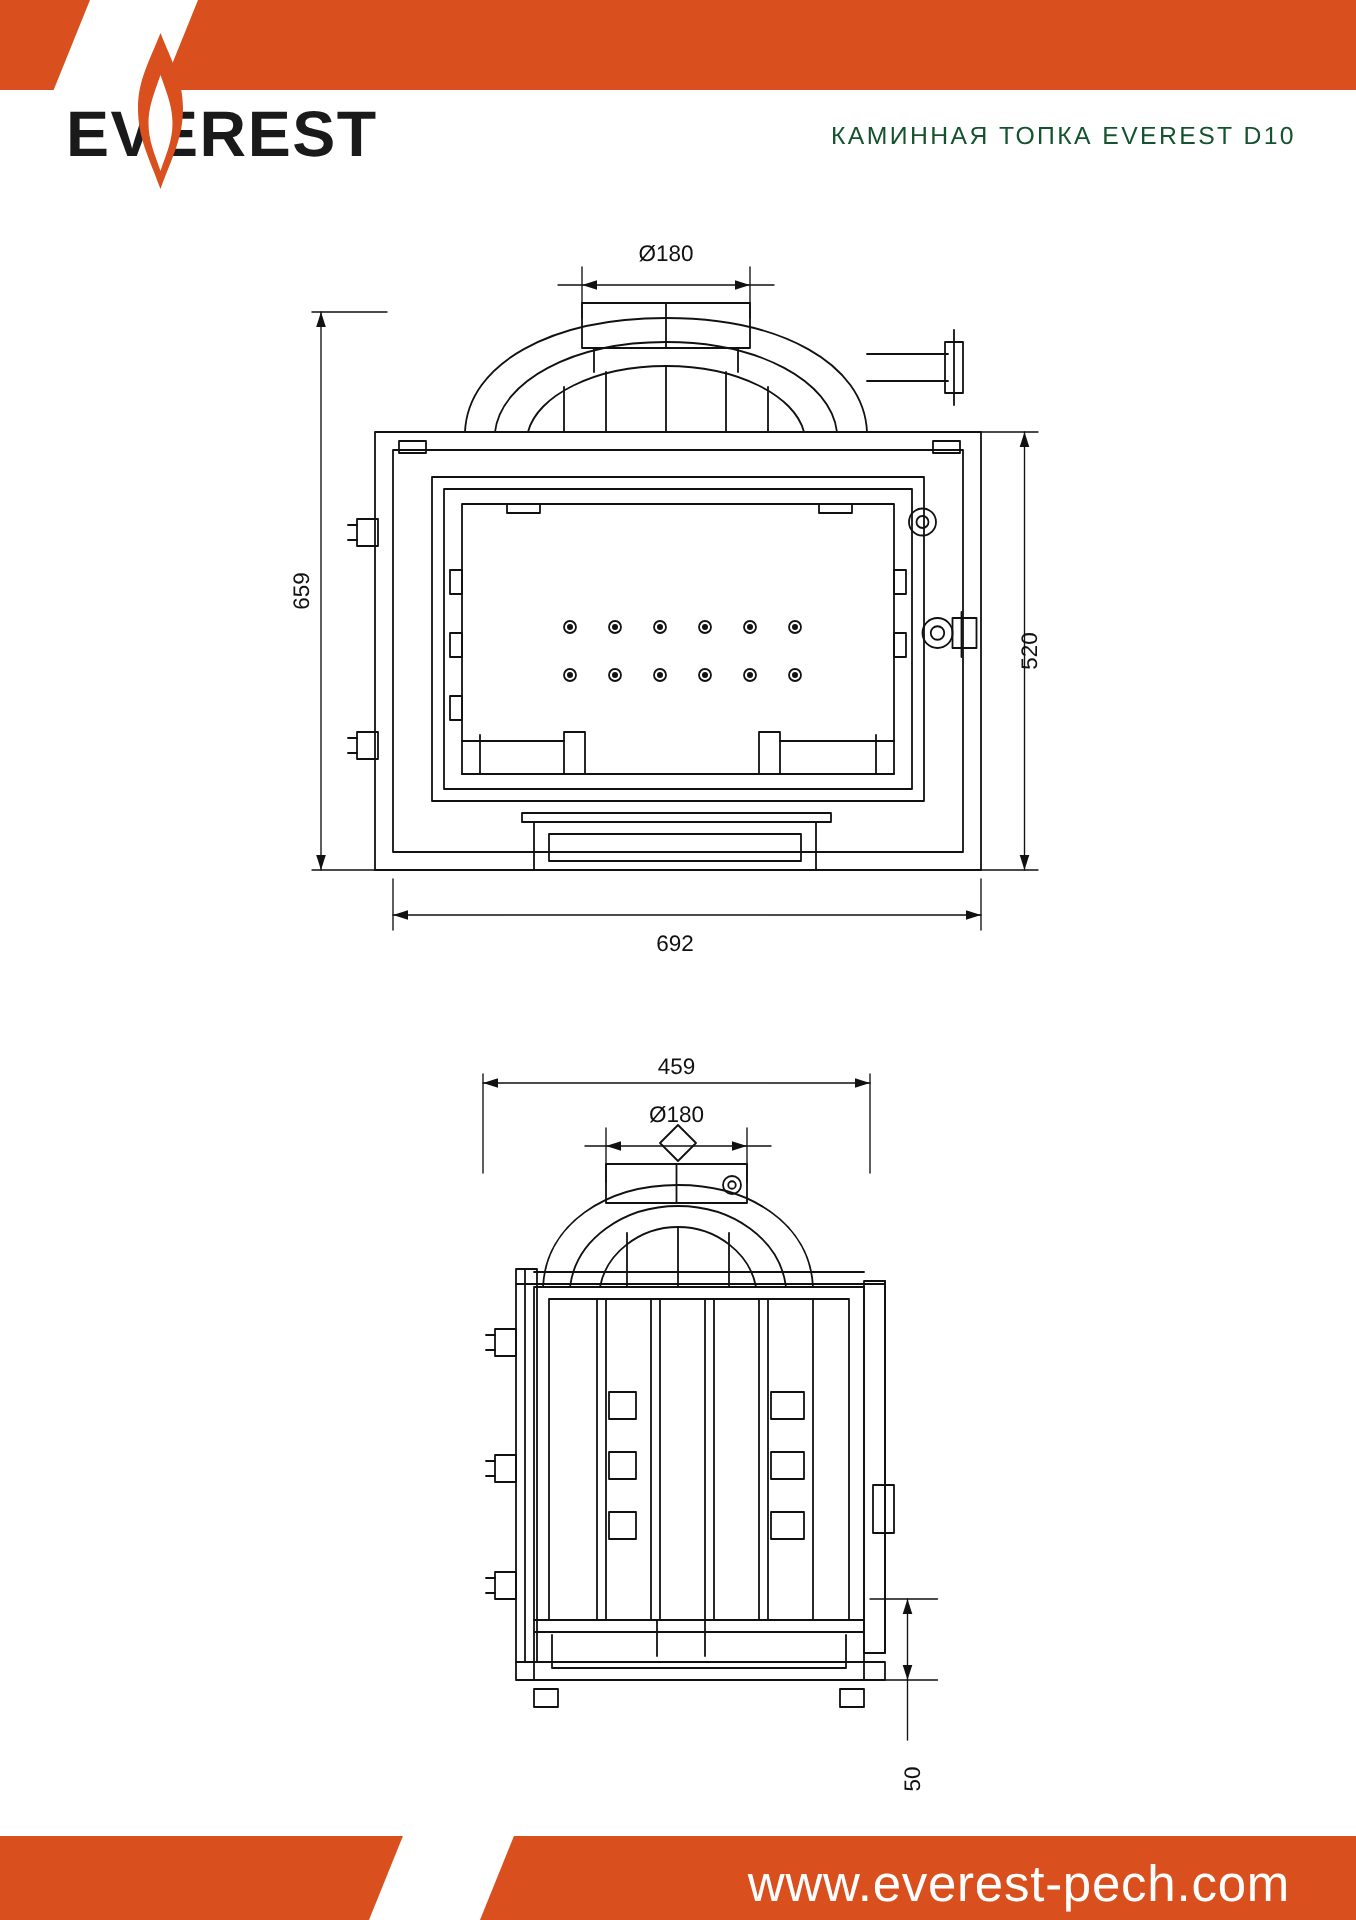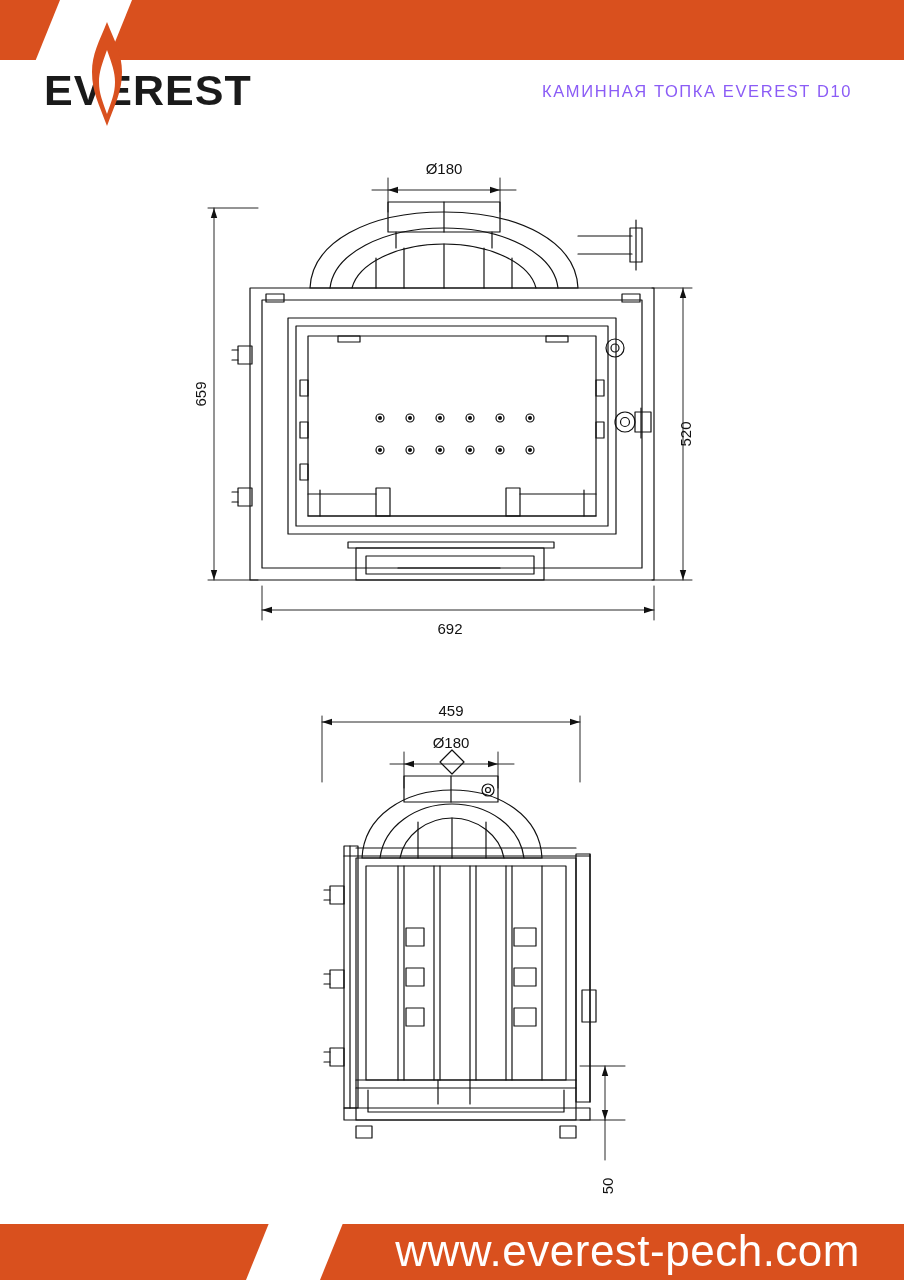--- a/index.html
+++ b/index.html
@@ -50,25 +50,25 @@
   }
   .logo-flame {
     position: absolute;
     left: 46px;
     top: -46px;
     width: 34px;
     height: 108px;
   }
   .header-title {
     position: absolute;
-    right: 52px;
+    right: 40px;
     top: 82px;
     font-size: 16.5px;
     letter-spacing: 1.6px;
-    color: #8b5cf6;
+    color: #14532d;
     white-space: nowrap;
     margin-left: 12px;
   }
 
   
   .drawing {
     position: absolute;
     left: 0;
   }
   #front-view { top: 150px; width: 904px; height: 500px; }
@@ -94,21 +94,21 @@
     width: 74px;
     height: 56px;
     background: #ffffff;
     transform: skewX(-22deg);
     transform-origin: bottom left;
   }
   .footer-url {
     position: absolute;
     right: 44px;
     bottom: 4px;
-    font-size: 44px;
+    font-size: 34px;
     letter-spacing: 0.5px;
     color: #ffffff;
     white-space: nowrap;
   }
 </style>
 </head>
 <body>
 
 <div class="header-bar">
   <div class="header-notch"></div>

